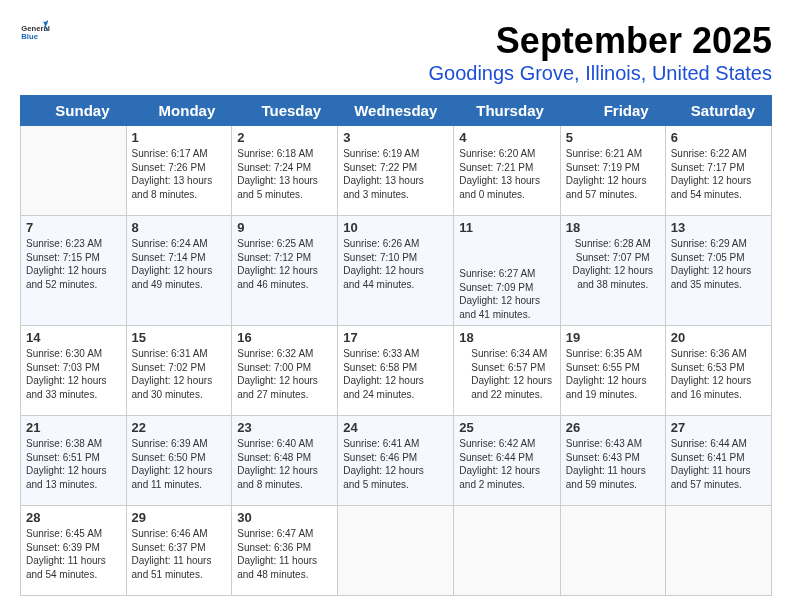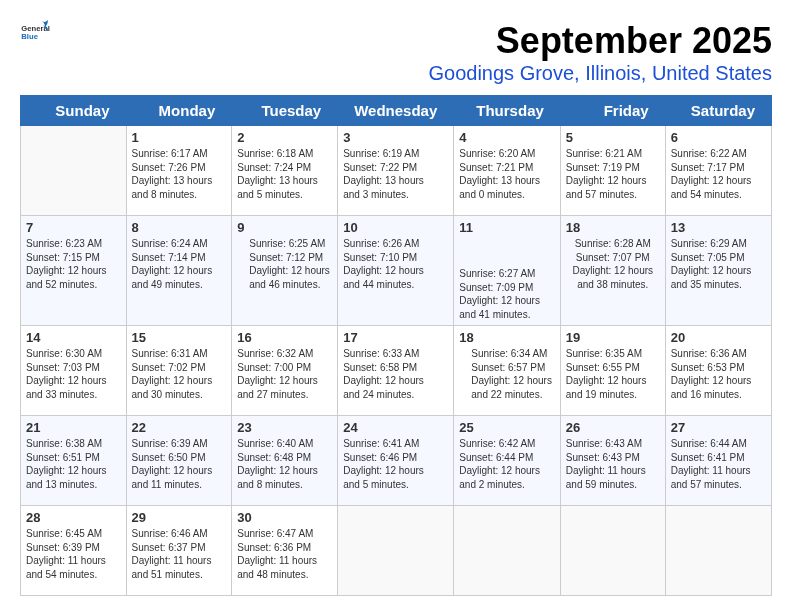--- a/index.html
+++ b/index.html
@@ -162,21 +162,21 @@
         </td>
         <td>
           <span class="day-number">8</span>
           <div class="day-info" style="white-space: pre-line;">Sunrise: 6:24 AM
 Sunset: 7:14 PM
 Daylight: 12 hours
 and 49 minutes.</div>
         </td>
         <td>
           <span class="day-number">9</span>
-          <div class="day-info" style="white-space: pre-line; margin-left: 12px;">Sunrise: 6:25 AM
+          <div class="day-info" style="white-space: pre-line;">Sunrise: 6:25 AM
 Sunset: 7:12 PM
 Daylight: 12 hours
 and 46 minutes.</div>
         </td>
         <td>
           <span class="day-number">10</span>
           <div class="day-info" style="white-space: pre-line;">Sunrise: 6:26 AM
 Sunset: 7:10 PM
 Daylight: 12 hours
 and 44 minutes.</div>

